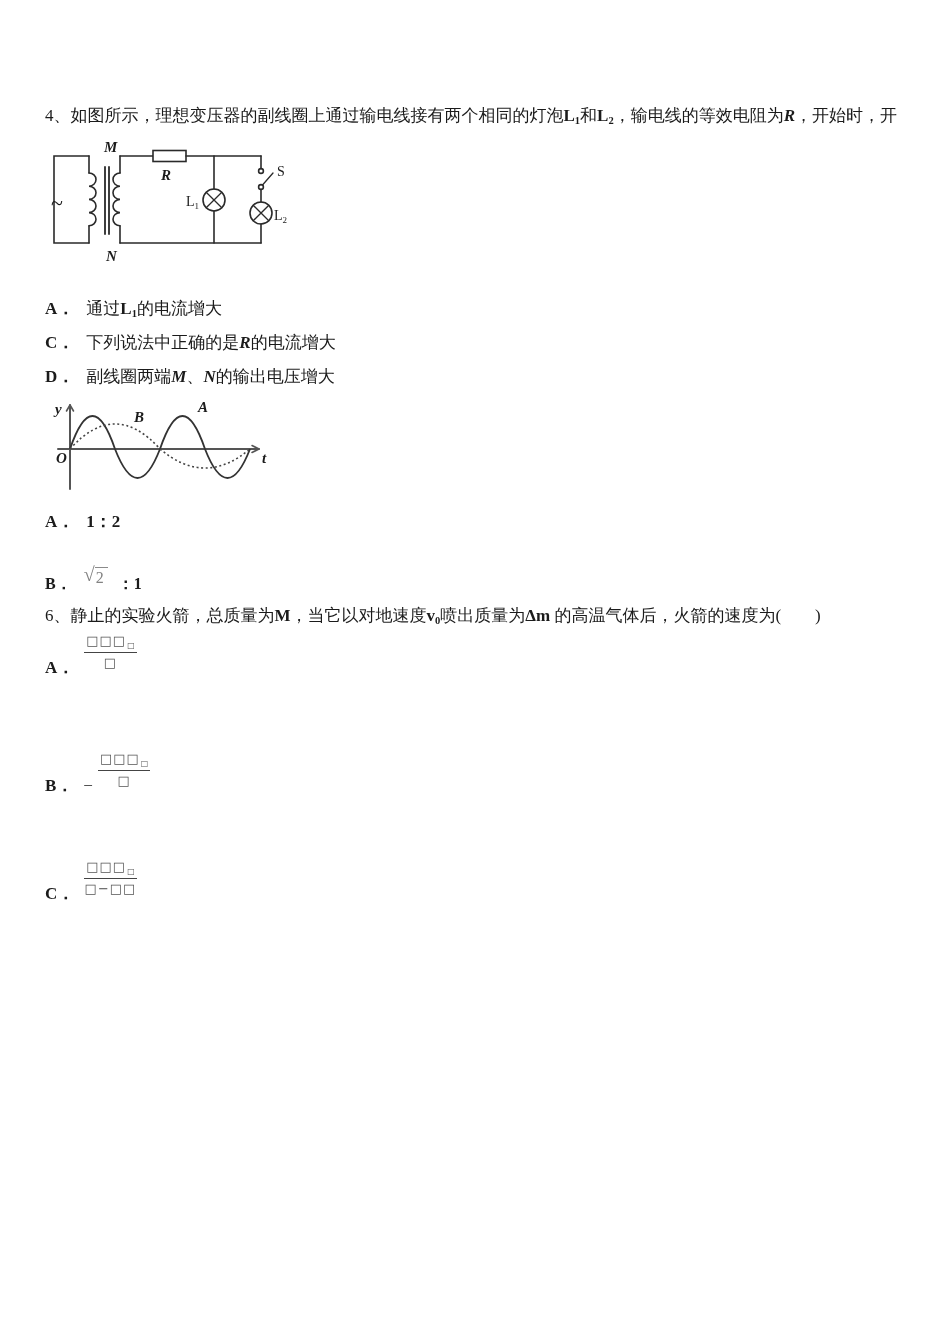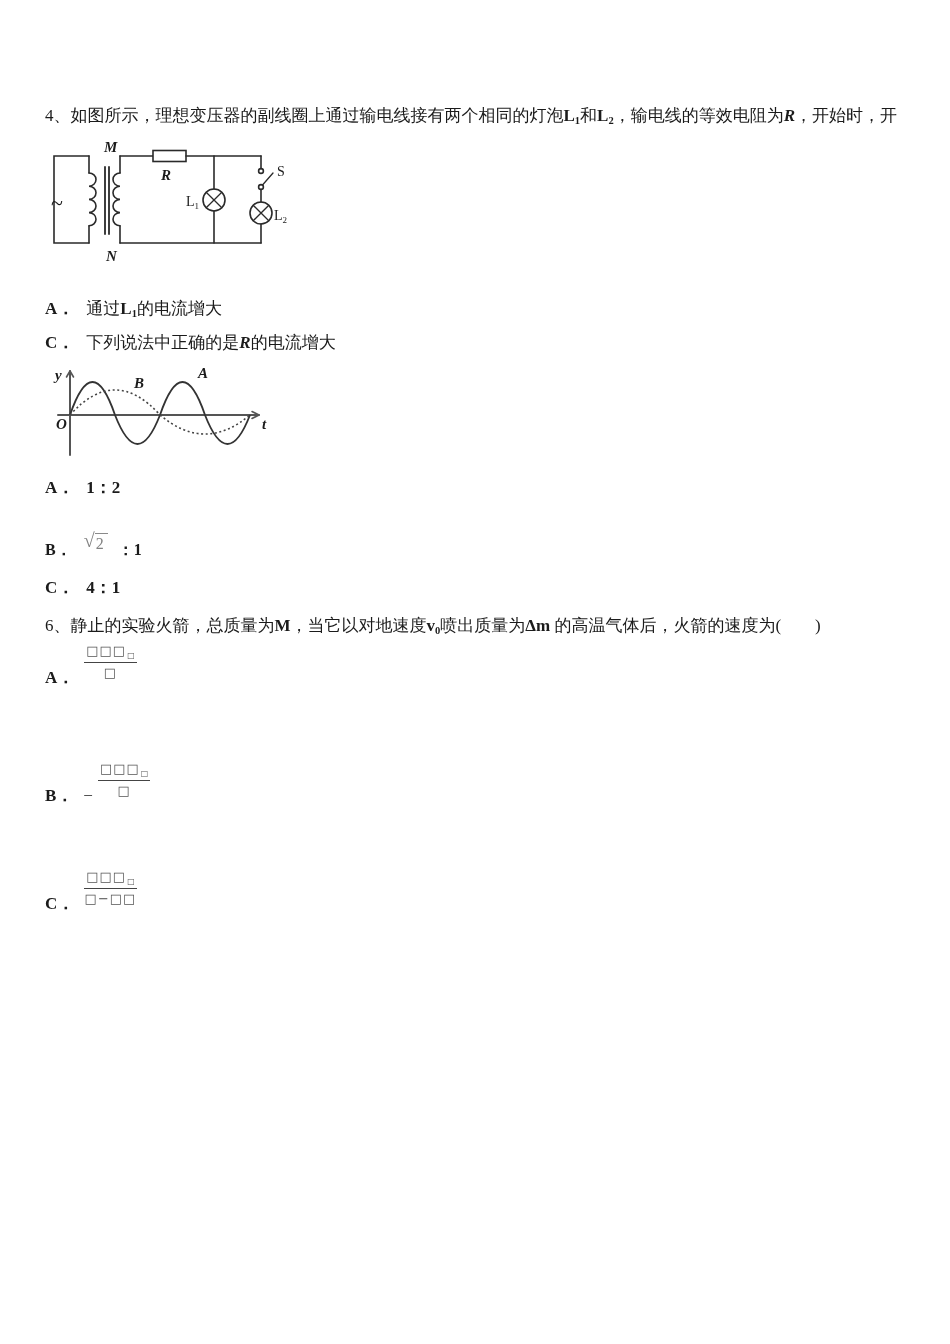--- a/index.html
+++ b/index.html
@@ -104,20 +104,23 @@
         </g>
       </svg>
 
       <div id="q4-opts">
         <div class="opt">
           <span class="opt-label">A．</span><span><span>通过</span><span class="r-b">L</span><span class="r-b r-s">1</span><span>的电流增大</span></span>
         </div>
         <div class="opt">
           <span class="opt-label">C．</span><span><span>下列说法中正确的是</span><span class="r-b r-i">R</span><span>的电流增大</span></span>
         </div>
+        <div class="opt">
+          <span class="opt-label">D．</span><span><span>副线圈两端</span><span class="r-b r-i">M</span><span>、</span><span class="r-b r-i">N</span><span>的输出电压增大</span></span>
+        </div>
       </div>
     </section>
 
     <section>
 
       <svg id="wave-fig" width="230" height="100" viewBox="0 0 230 100">
         <g stroke="#555" stroke-width="2" fill="none" stroke-linecap="round">
           <path d="M22,90 V6"></path>
           <path d="M22,6 L18.5,12 M22,6 L25.5,12" stroke-width="1.6"></path>
           <path d="M10,50 H211"></path>
@@ -141,23 +144,20 @@
           <span class="opt-label">A．</span><span class="opt-val">1：2</span>
         </div>
         <div id="q5-opt-b">
           <span class="opt-label">B．</span>
           <span class="sqrt">
               <span class="sqrt-sign">√</span>
               <span class="sqrt-val">2</span>
             </span>
           <span class="opt-val">：1</span>
         </div>
-        <div id="q5-opt-c" class="opt">
-          <span class="opt-label">C．</span><span class="opt-val">4：1</span>
-        </div>
       </div>
     </section>
 
     <section>
       <div id="q6-line" class="qline"><span>6、静止的实验火箭，总质量为</span><span class="r-b">M</span><span>，当它以对地速度</span><span class="r-b">v</span><span class="r-b r-s">0</span><span>喷出质量为</span><span class="r-b">Δm</span><span> 的高温气体后，火箭的速度为(　　)</span></div>
 
       <div id="q6-opt-a" class="f-opt">
         <span class="opt-label">A．</span>
         <span class="frac">
           <span class="num"><span>□□□</span><span class="fsub">□</span></span>

